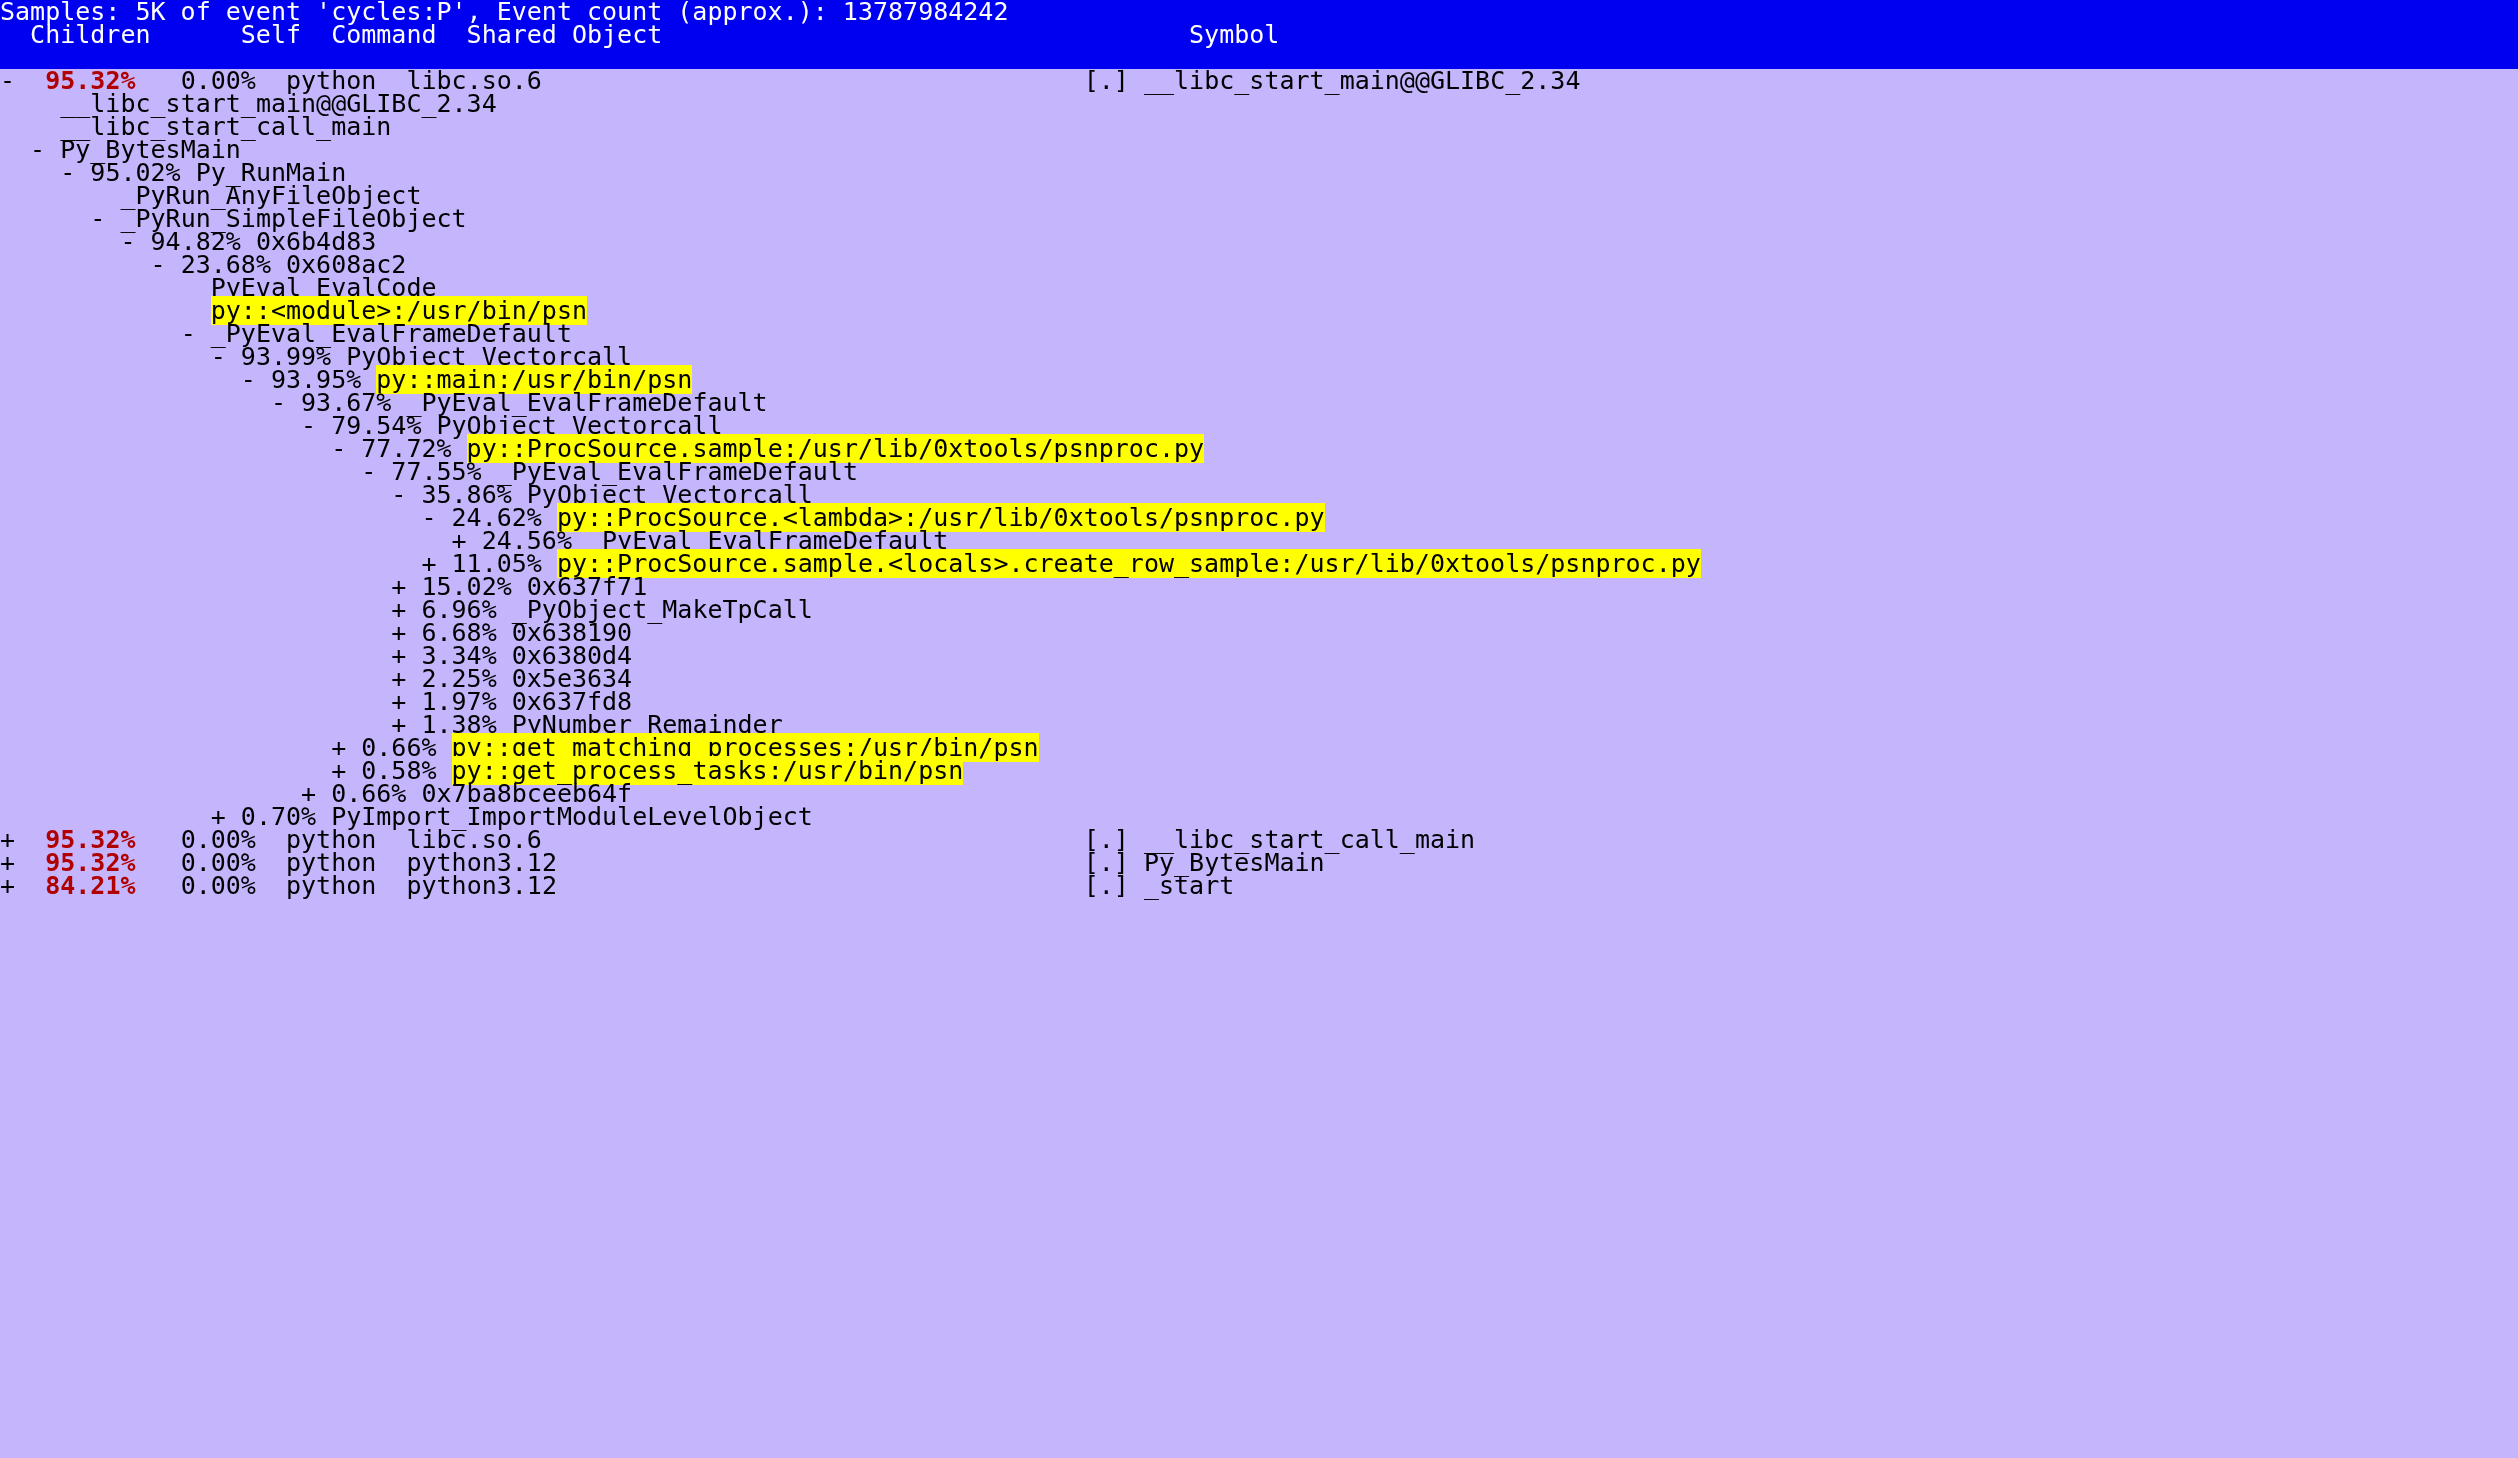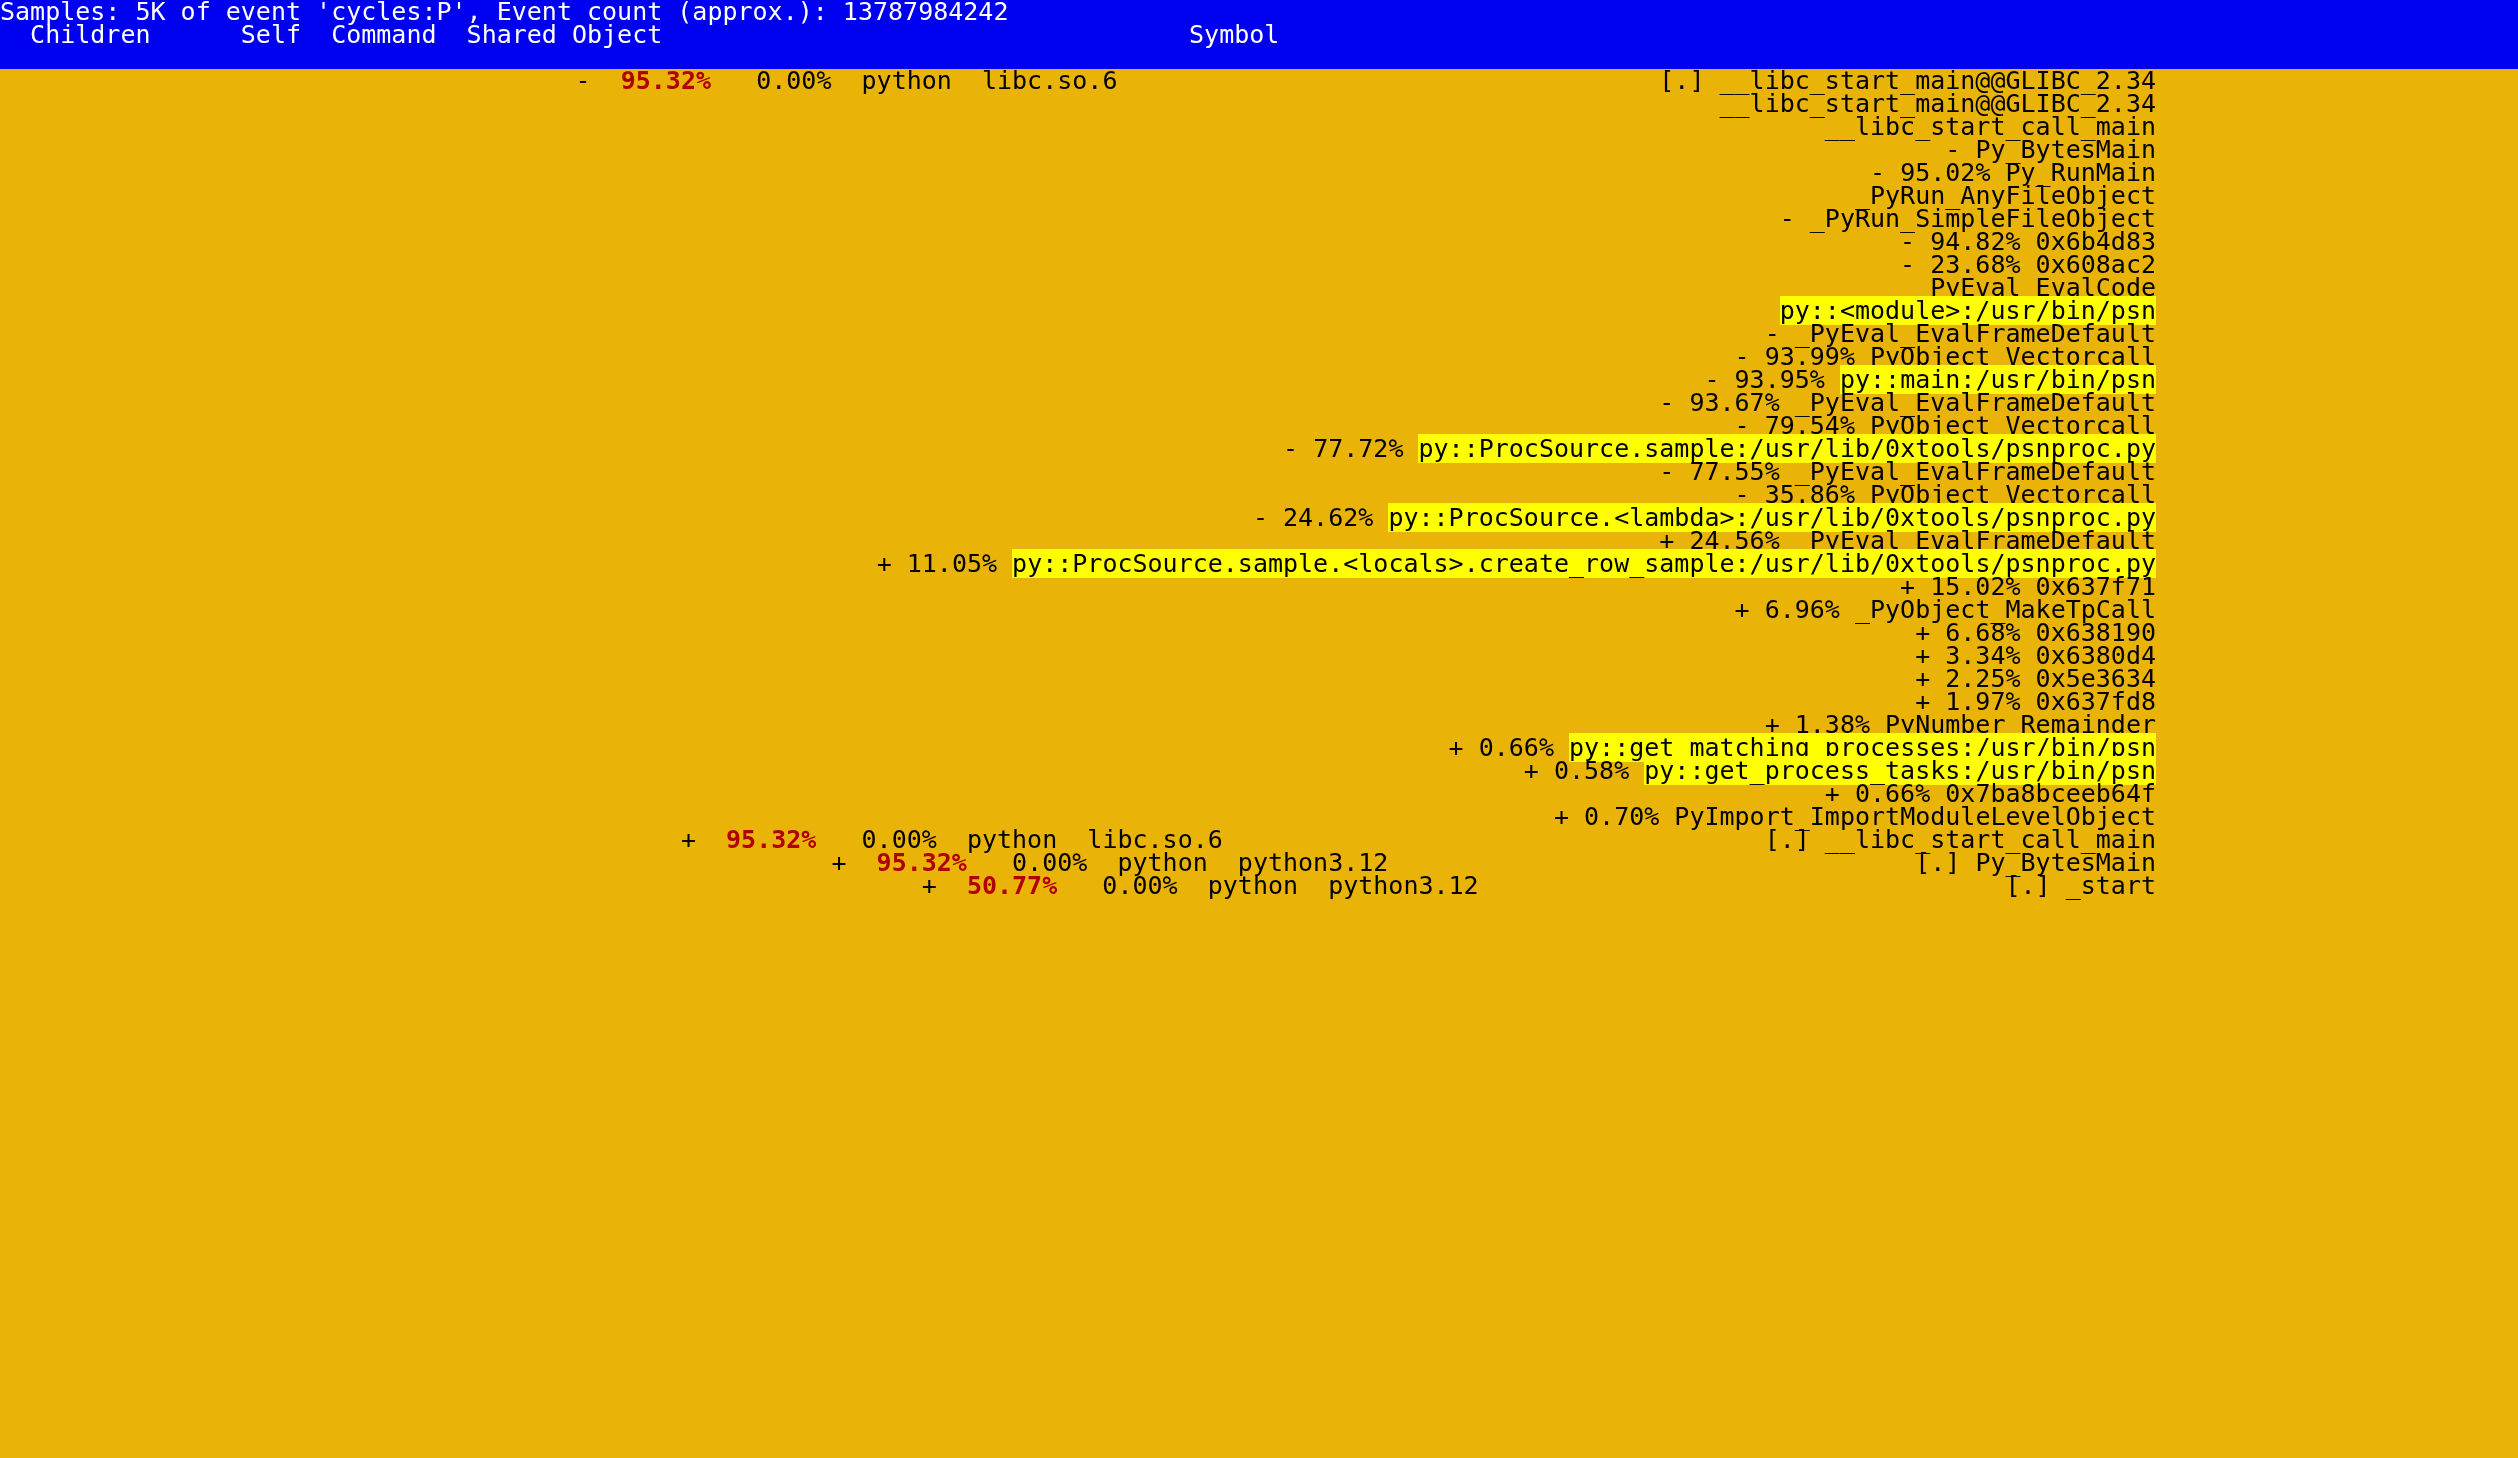--- a/index.html
+++ b/index.html
@@ -14,22 +14,21 @@
     overflow: hidden;
     font-family: "DejaVu Sans Mono", monospace;
     font-size: 25px;
     line-height: 23px;
     -webkit-font-smoothing: none;
   }
   .screen {
     position: relative;
     width: 2519px;
     height: 1459px;
-    background: #eab308;
-    text-align: right;
+    background: #c4b5fd;
   }
 
   
   .banner {
     position: absolute;
     left: 0; top: 0;
     width: 2519px;
     height: 69px;
     background: var(--banner-bg, #0000f0);
   }
@@ -106,17 +105,17 @@
       <div class="row"><span>                          </span><span class="marker">+ </span><span>3.34% </span><span>0x6380d4</span></div>
       <div class="row"><span>                          </span><span class="marker">+ </span><span>2.25% </span><span>0x5e3634</span></div>
       <div class="row"><span>                          </span><span class="marker">+ </span><span>1.97% </span><span>0x637fd8</span></div>
       <div class="row"><span>                          </span><span class="marker">+ </span><span>1.38% </span><span>PyNumber_Remainder</span></div>
       <div class="row"><span>                      </span><span class="marker">+ </span><span>0.66% </span><span class="hl">py::get_matching_processes:/usr/bin/psn</span></div>
       <div class="row"><span>                      </span><span class="marker">+ </span><span>0.58% </span><span class="hl">py::get_process_tasks:/usr/bin/psn</span></div>
       <div class="row"><span>                    </span><span class="marker">+ </span><span>0.66% </span><span>0x7ba8bceeb64f</span></div>
       <div class="row"><span>              </span><span class="marker">+ </span><span>0.70% </span><span>PyImport_ImportModuleLevelObject</span></div>
       <div class="row"><span class="marker">+</span><span>  </span><span class="pct-children">95.32%</span><span>   </span><span class="pct-self">0.00%</span><span>  </span><span>python </span><span> </span><span>libc.so.6                       </span><span>             </span><span>[.] </span><span>__libc_start_call_main</span></div>
       <div class="row"><span class="marker">+</span><span>  </span><span class="pct-children">95.32%</span><span>   </span><span class="pct-self">0.00%</span><span>  </span><span>python </span><span> </span><span>python3.12                      </span><span>             </span><span>[.] </span><span>Py_BytesMain</span></div>
-      <div class="row"><span class="marker">+</span><span>  </span><span class="pct-children">50.77%</span><span>   </span><span class="pct-self">0.00%</span><span>  </span><span>python </span><span> </span><span>python3.12                      </span><span>             </span><span>[.] </span><span>_start</span></div>
+      <div class="row"><span class="marker">+</span><span>  </span><span class="pct-children">84.21%</span><span>   </span><span class="pct-self">0.00%</span><span>  </span><span>python </span><span> </span><span>python3.12                      </span><span>             </span><span>[.] </span><span>_start</span></div>
     </div>
 
 </div>
 
 
 </body></html>

